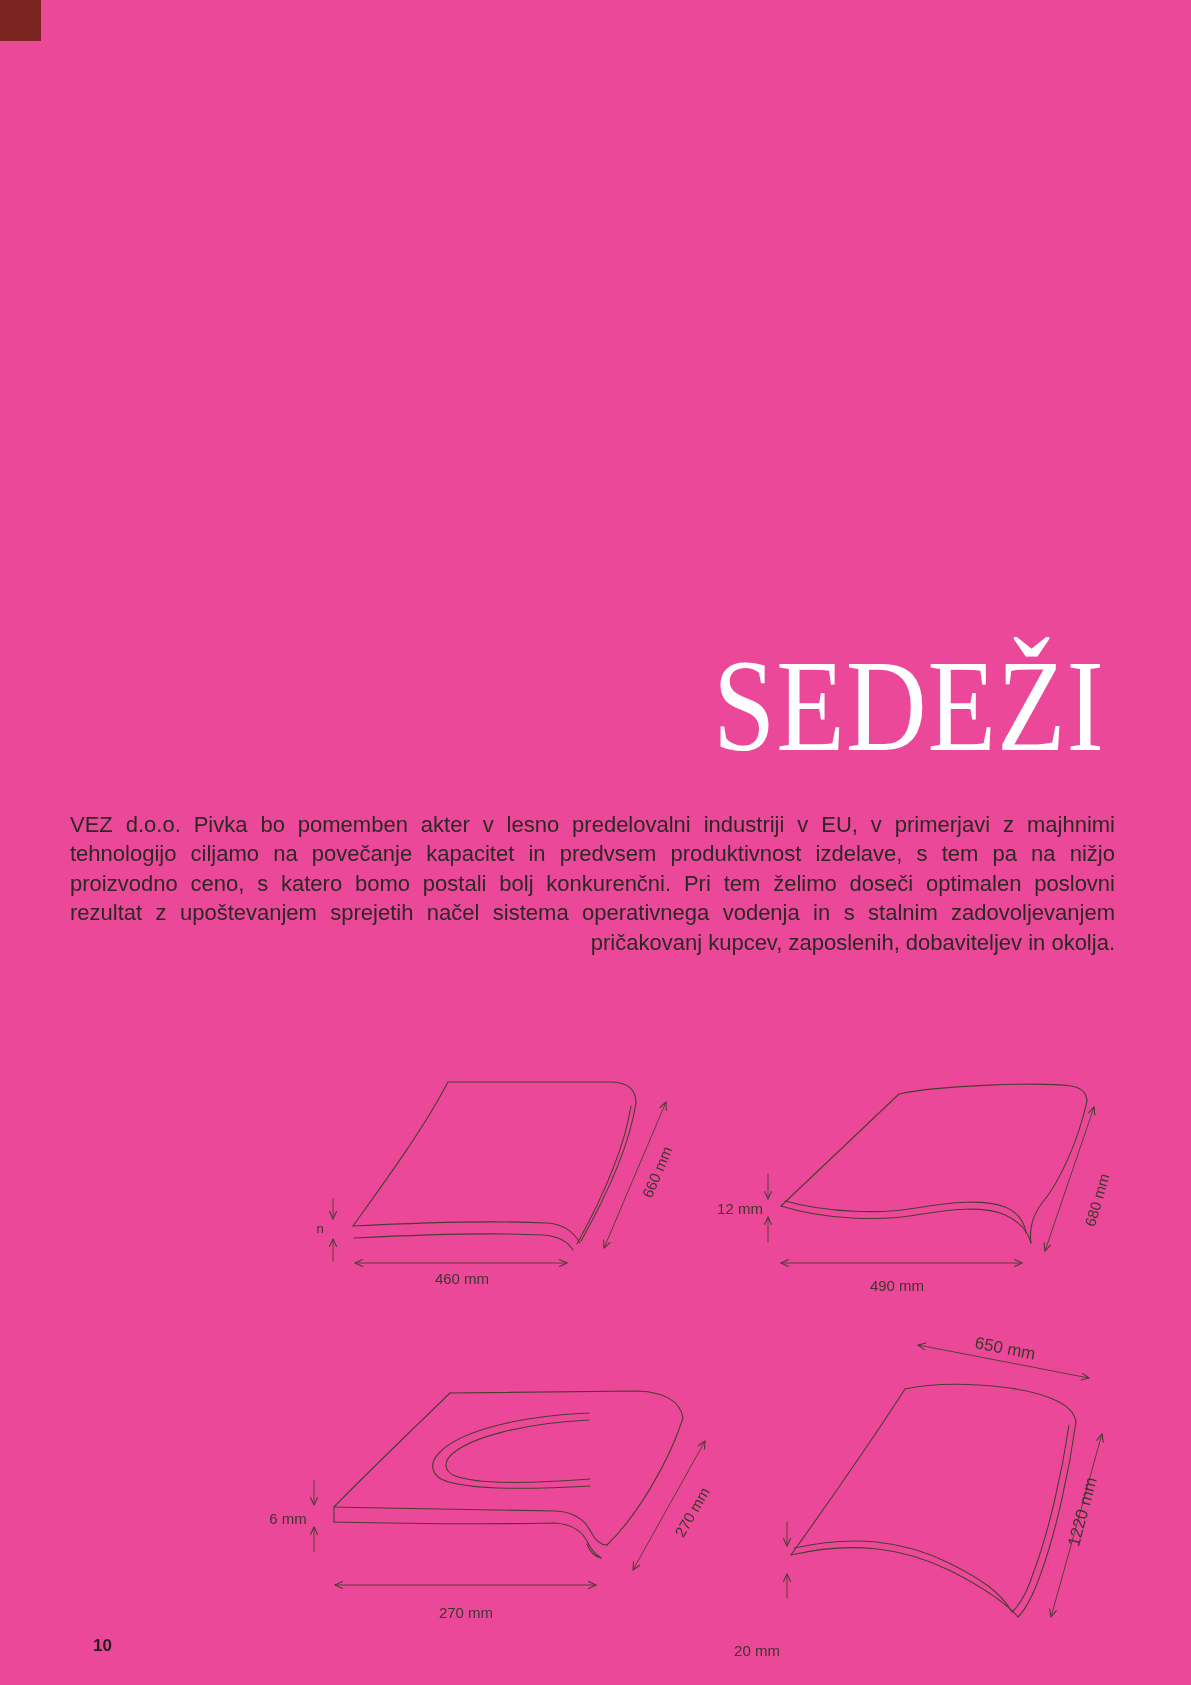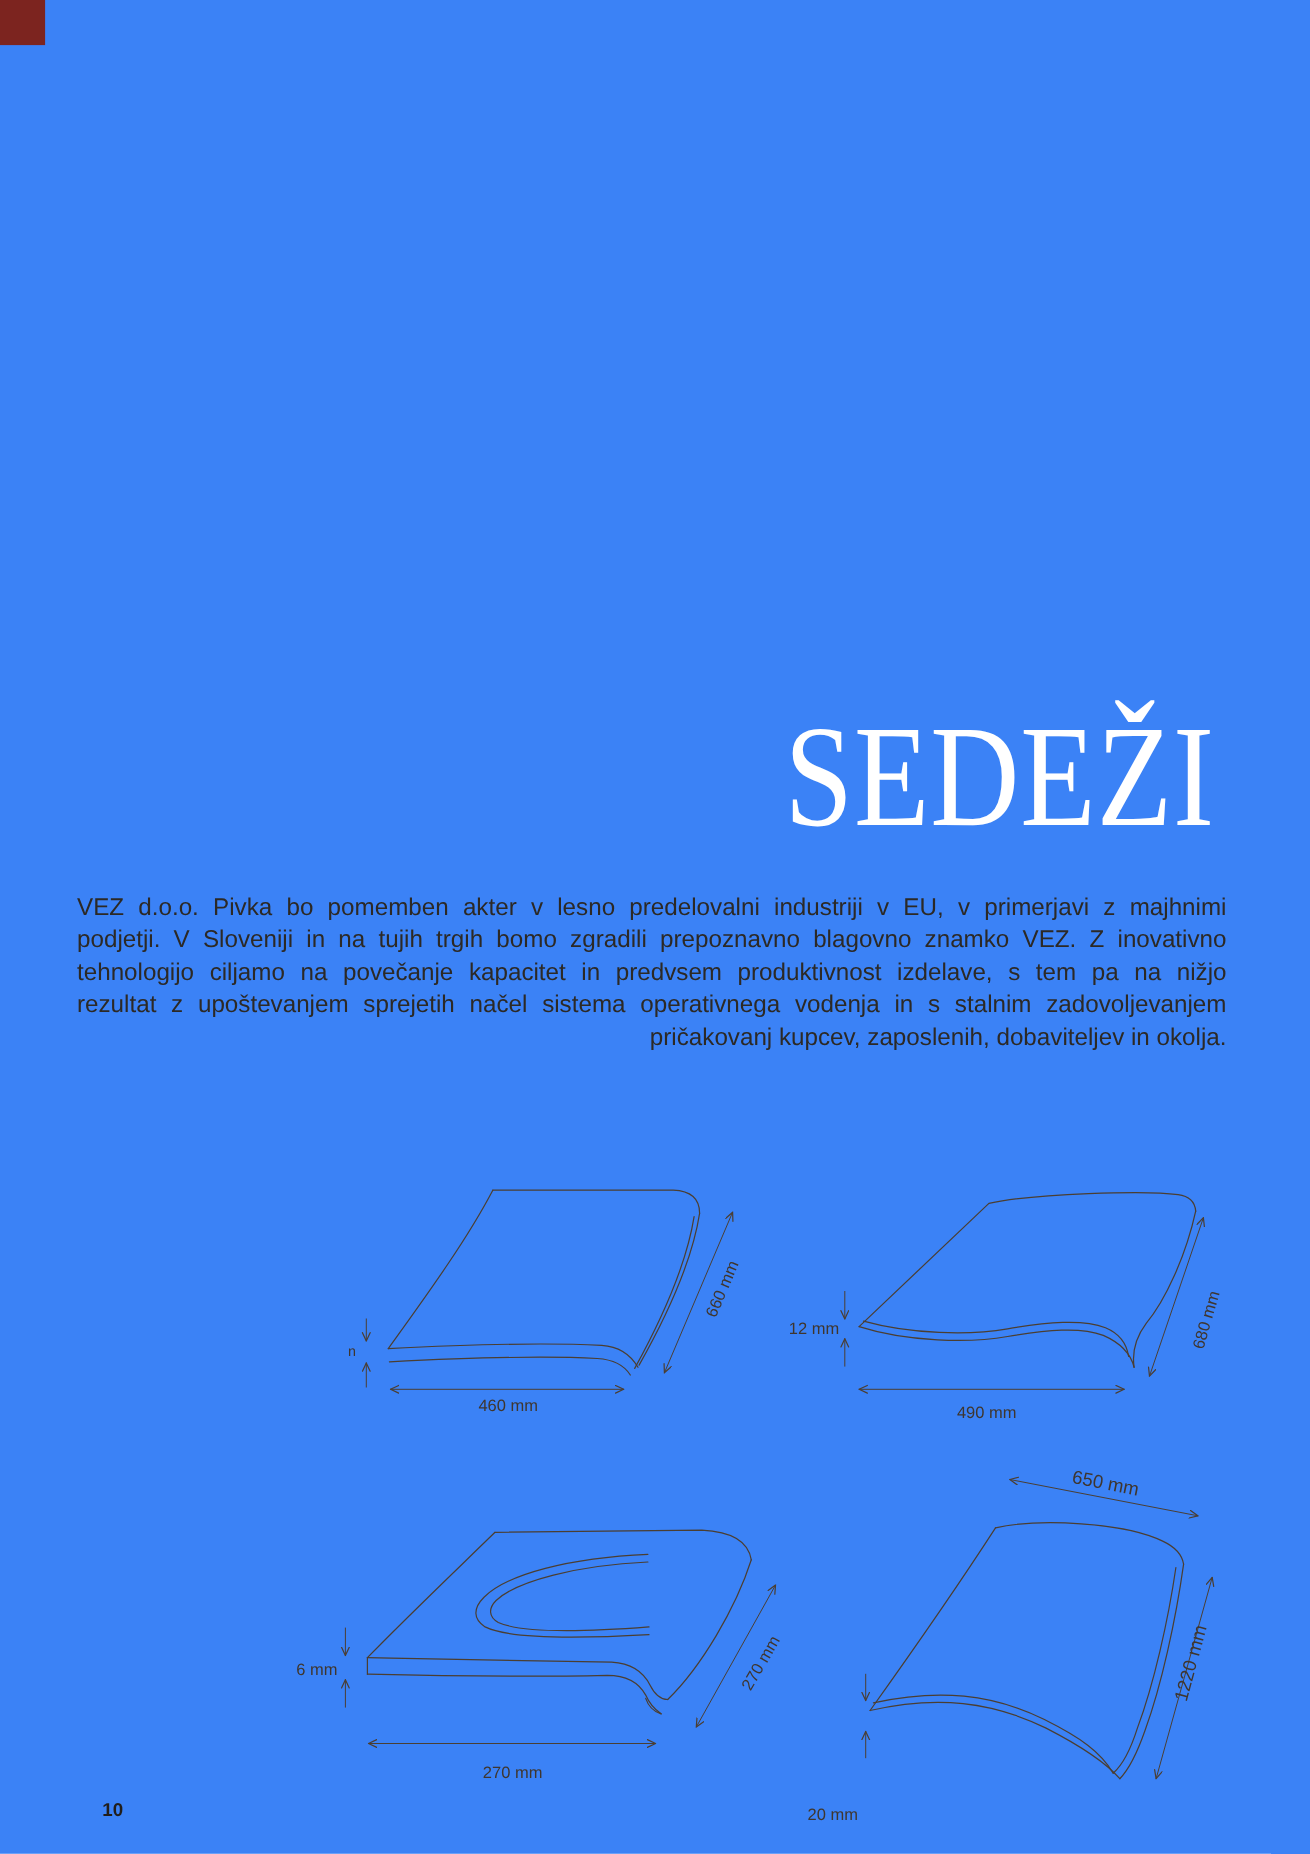--- a/index.html
+++ b/index.html
@@ -1,19 +1,19 @@
 <!DOCTYPE html>
 <html><head>
 <meta charset="utf-8">
 <style>
   html,body{margin:0;padding:0;}
   .page{
     position:relative;
     width:1191px;height:1685px;
-    background:#3b82f6;
+    background:#ec4899;
     overflow:hidden;
     font-family:"Liberation Sans", sans-serif;
   }
   .accent-square{
     position:absolute;left:0;top:0;width:41px;height:41px;
     background:#7c241f;
   }
   .page-title{
     position:absolute;top:640px;right:86px;
     margin:0;
@@ -57,22 +57,22 @@
 <body>
 
 <div class="page">
 
   <div class="accent-square"></div>
 
   <h1 class="page-title">SEDEŽI</h1>
 
   <div class="intro">
     <div class="intro-line">VEZ d.o.o. Pivka bo pomemben akter v lesno predelovalni industriji v EU, v primerjavi z majhnimi</div>
-    <div class="intro-line">podjetji. V Sloveniji in na tujih trgih bomo zgradili prepoznavno blagovno znamko VEZ. Z inovativno</div>
     <div class="intro-line">tehnologijo ciljamo na povečanje kapacitet in predvsem produktivnost izdelave, s tem pa na nižjo</div>
+    <div class="intro-line">proizvodno ceno, s katero bomo postali bolj konkurenčni. Pri tem želimo doseči optimalen poslovni</div>
     <div class="intro-line">rezultat z upoštevanjem sprejetih načel sistema operativnega vodenja in s stalnim zadovoljevanjem</div>
     <div class="intro-line last">pričakovanj kupcev, zaposlenih, dobaviteljev in okolja.</div>
   </div>
 
   <svg class="drawings" width="1191" height="1685" viewBox="0 0 1191 1685">
     <defs>
       <marker id="ar" markerWidth="10" markerHeight="9" refX="8" refY="4" orient="auto-start-reverse" markerUnits="userSpaceOnUse">
         <path d="M0.5,0.5 L8,4 L0.5,7.5" fill="none" stroke="#4b3e31" stroke-width="1"></path>
       </marker>
     </defs>

